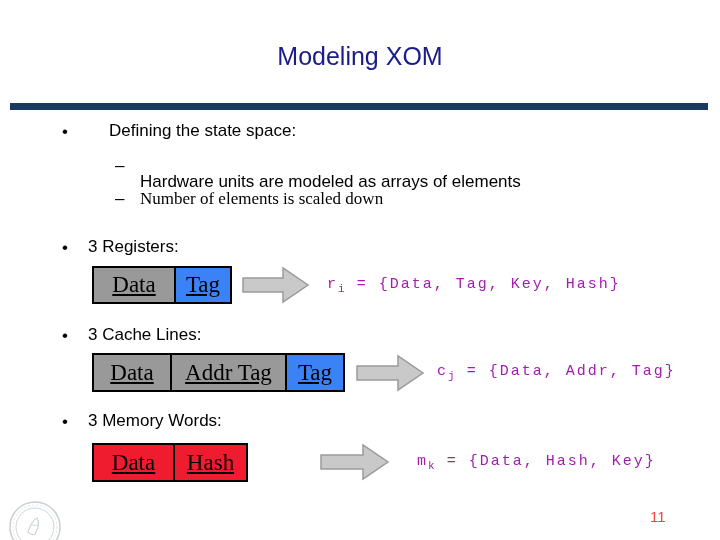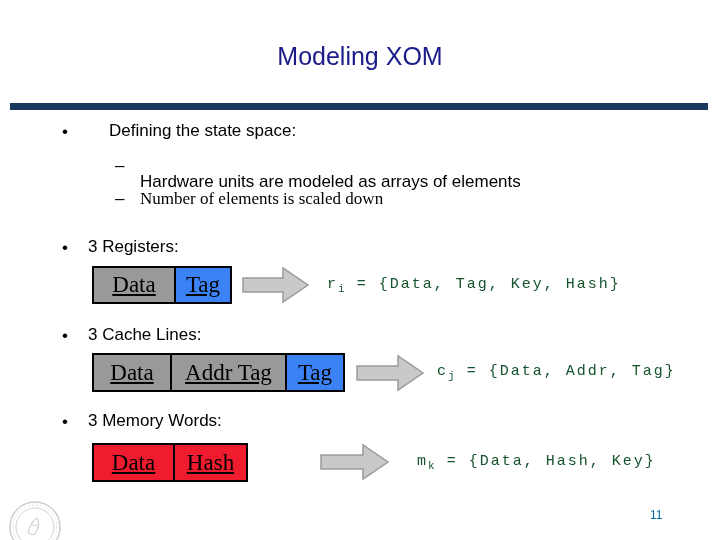--- a/index.html
+++ b/index.html
@@ -48,32 +48,32 @@
   .cell + .cell { border-left: 2px solid #000000; }
   .cell-gray { background: #999999; }
   .cell-blue { background: #3b82f6; }
   .cell-red  { background: #ee1c2e; }
   .arrow { position: absolute; }
   .formula {
     position: absolute;
     font-family: "Liberation Mono", monospace;
     font-size: 15px;
     letter-spacing: 2px;
-    color: #14532d;
+    color: #a21caf;
     white-space: pre;
   }
   .formula sub {
     font-size: 11px;
     letter-spacing: 1px;
   }
   .page-number {
     position: absolute;
     top: 508px; left: 650px;
-    font-size: 12px;
-    color: #0369a1;
+    font-size: 15px;
+    color: #ef4444;
   }
   .seal { position: absolute; top: 500px; left: 8px; }
 </style>
 </head>
 <body>
 
 <div id="slide">
 
   <div class="title">Modeling XOM</div>
   <div class="rule"></div>

